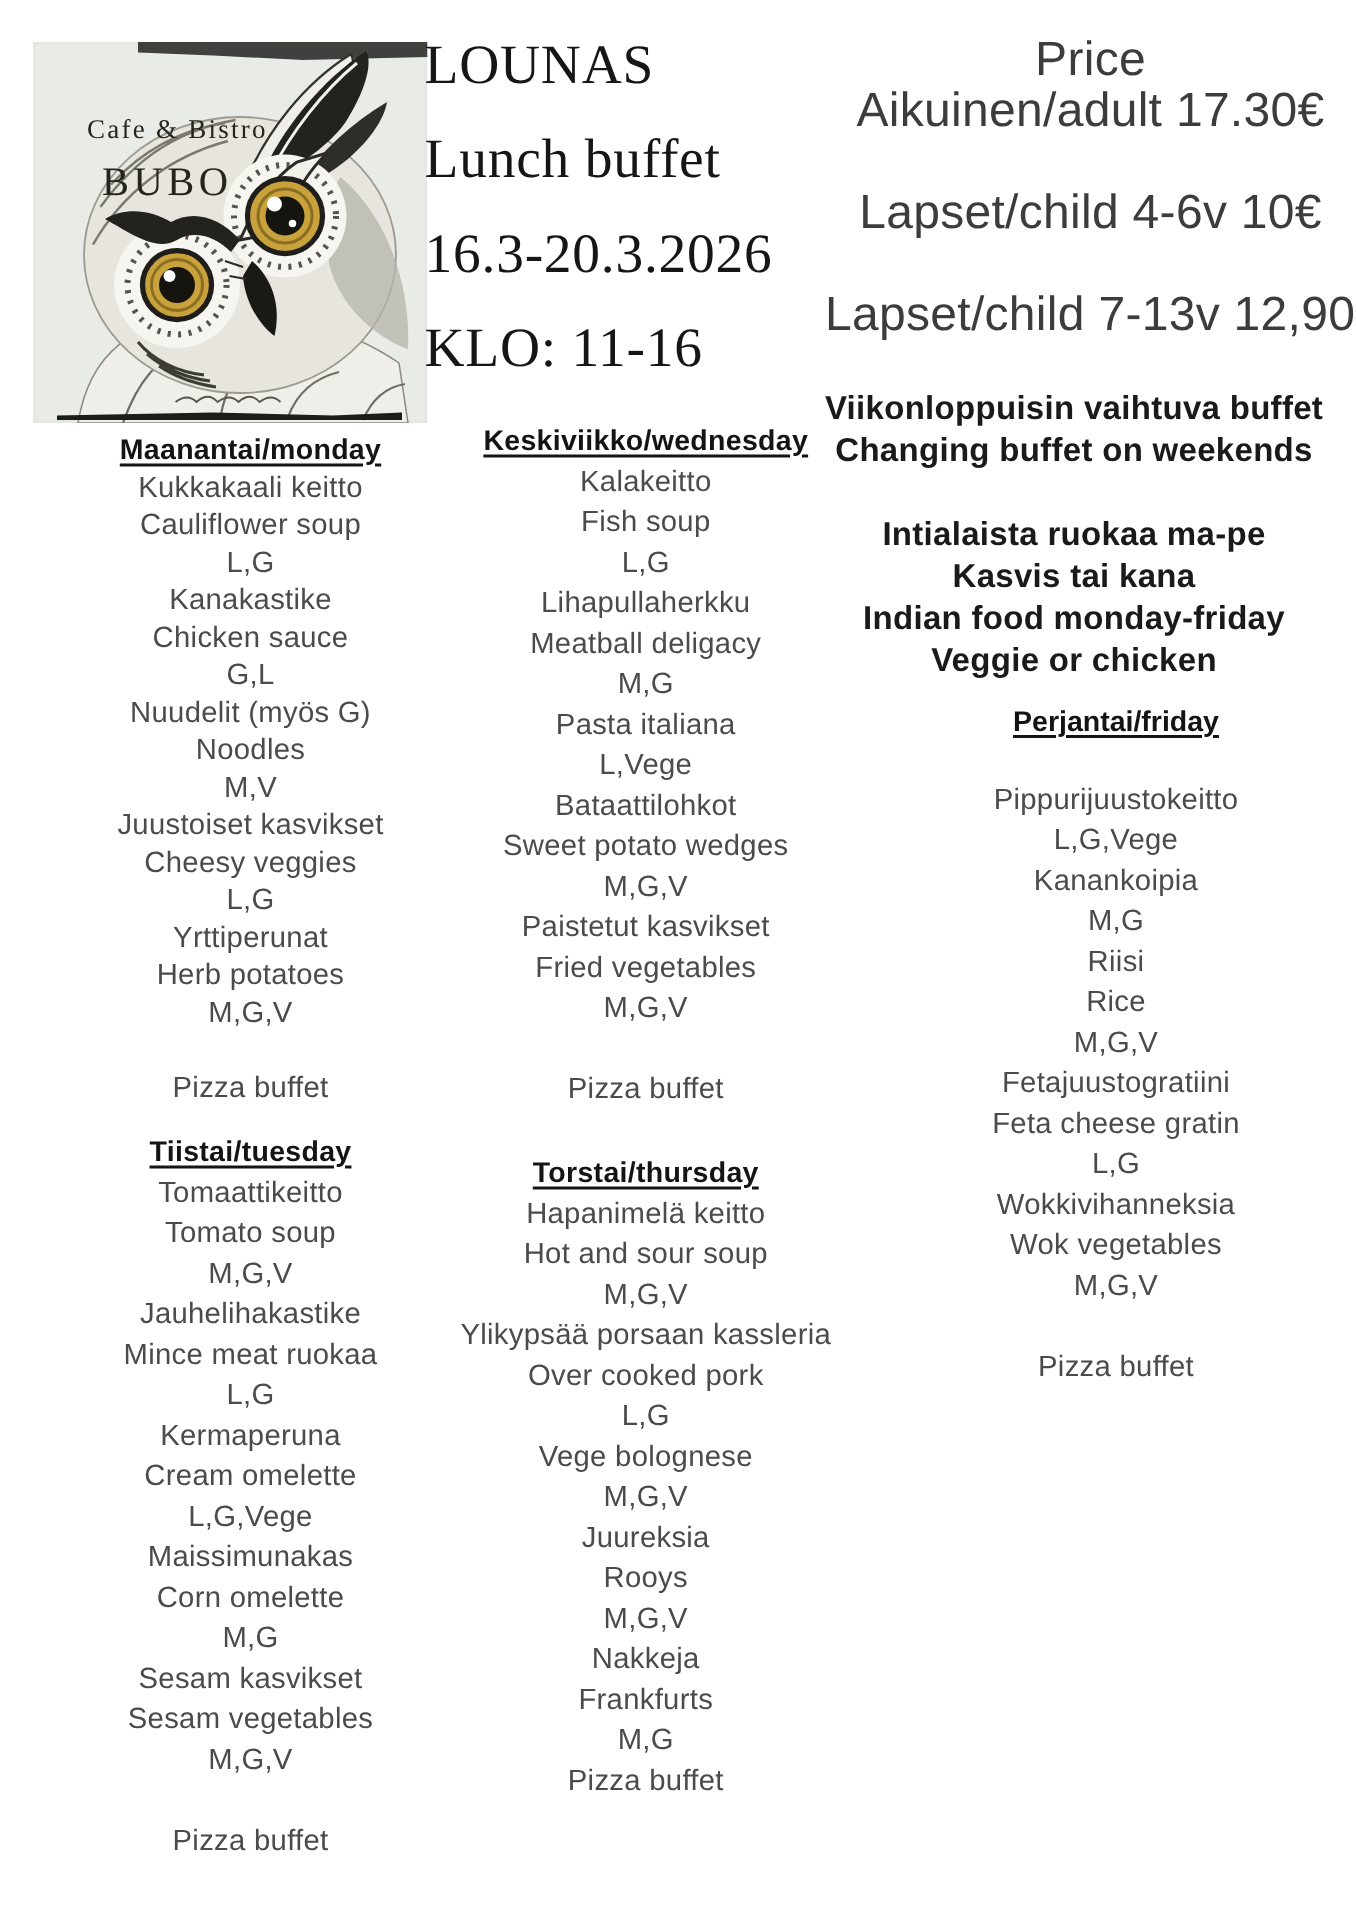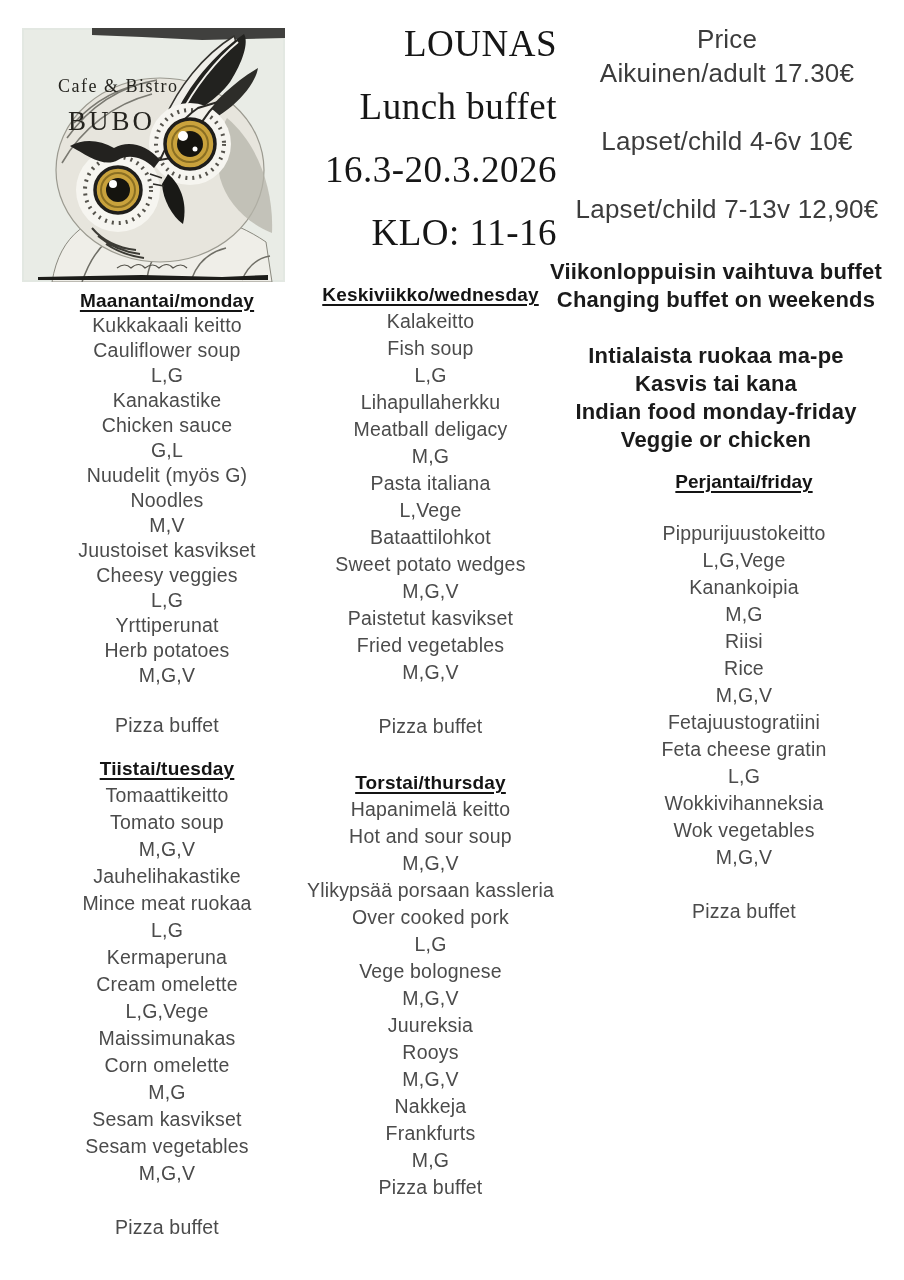--- a/index.html
+++ b/index.html
@@ -4,28 +4,28 @@
 <style>
   html,body{margin:0;padding:0;background:#ffffff;}
   .page{
     position:relative;width:904px;height:1280px;background:#ffffff;overflow:hidden;
     font-family:"Liberation Sans",sans-serif;color:#4b4b4b;
   }
   
   #logo{position:absolute;left:22px;top:28px;width:263px;height:254px;}
   
   #title-block{
-    position:absolute;left:283px;top:12px;width:274px;text-align:right;
+    position:absolute;left:283px;top:12px;width:274px;text-align:left;
     font-family:"Liberation Serif","DejaVu Serif",serif;color:#161616;
     font-size:37px;line-height:63px;letter-spacing:.5px;white-space:nowrap;
   }
   
   #price-block{
     position:absolute;left:550px;top:22px;width:354px;text-align:center;
-    font-size:26px;line-height:34px;color:#3c3c3c;letter-spacing:.2px;white-space:nowrap;
+    font-size:32px;line-height:34px;color:#3c3c3c;letter-spacing:.2px;white-space:nowrap;
   }
   .gap-top{margin-top:34px;}
   
   .col{position:absolute;text-align:center;font-size:19.5px;letter-spacing:.2px;}
   #col-left{left:28px;top:288px;width:278px;}
   #col-mid{left:288px;top:281px;width:285px;}
   .day-heading{
     margin:0;font-size:19px;font-weight:bold;color:#141414;
     text-decoration:underline;text-decoration-thickness:2px;text-underline-offset:3px;
   }

